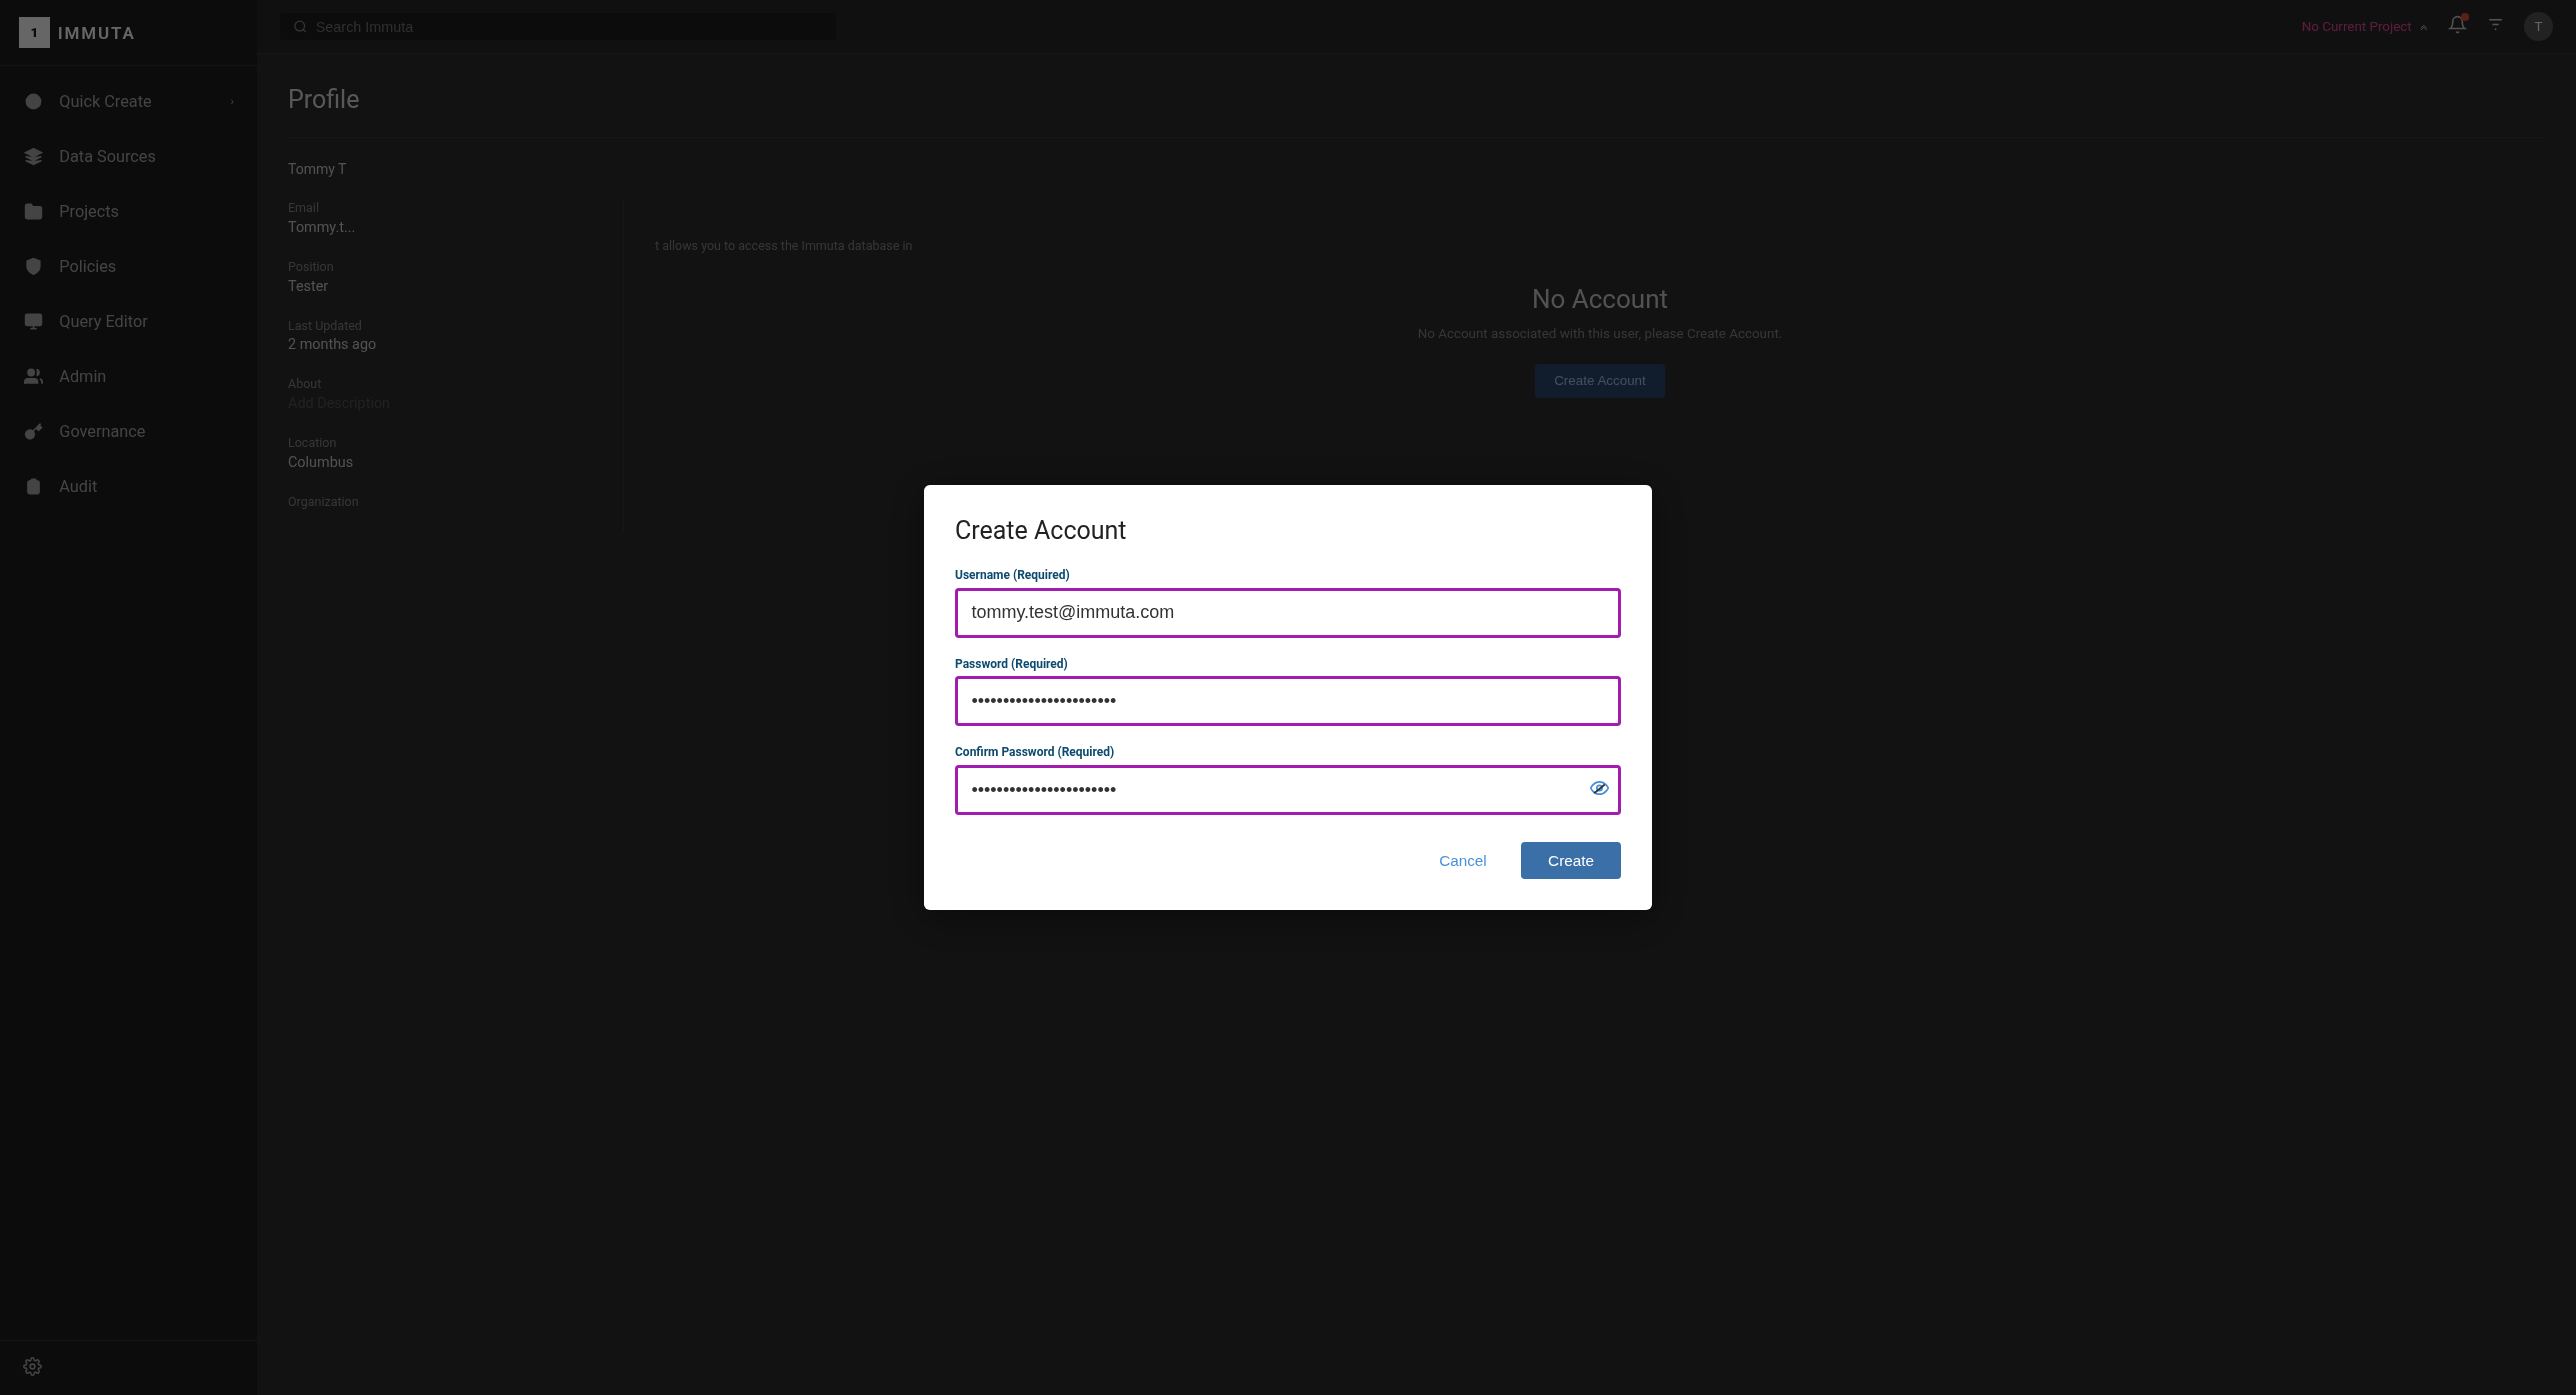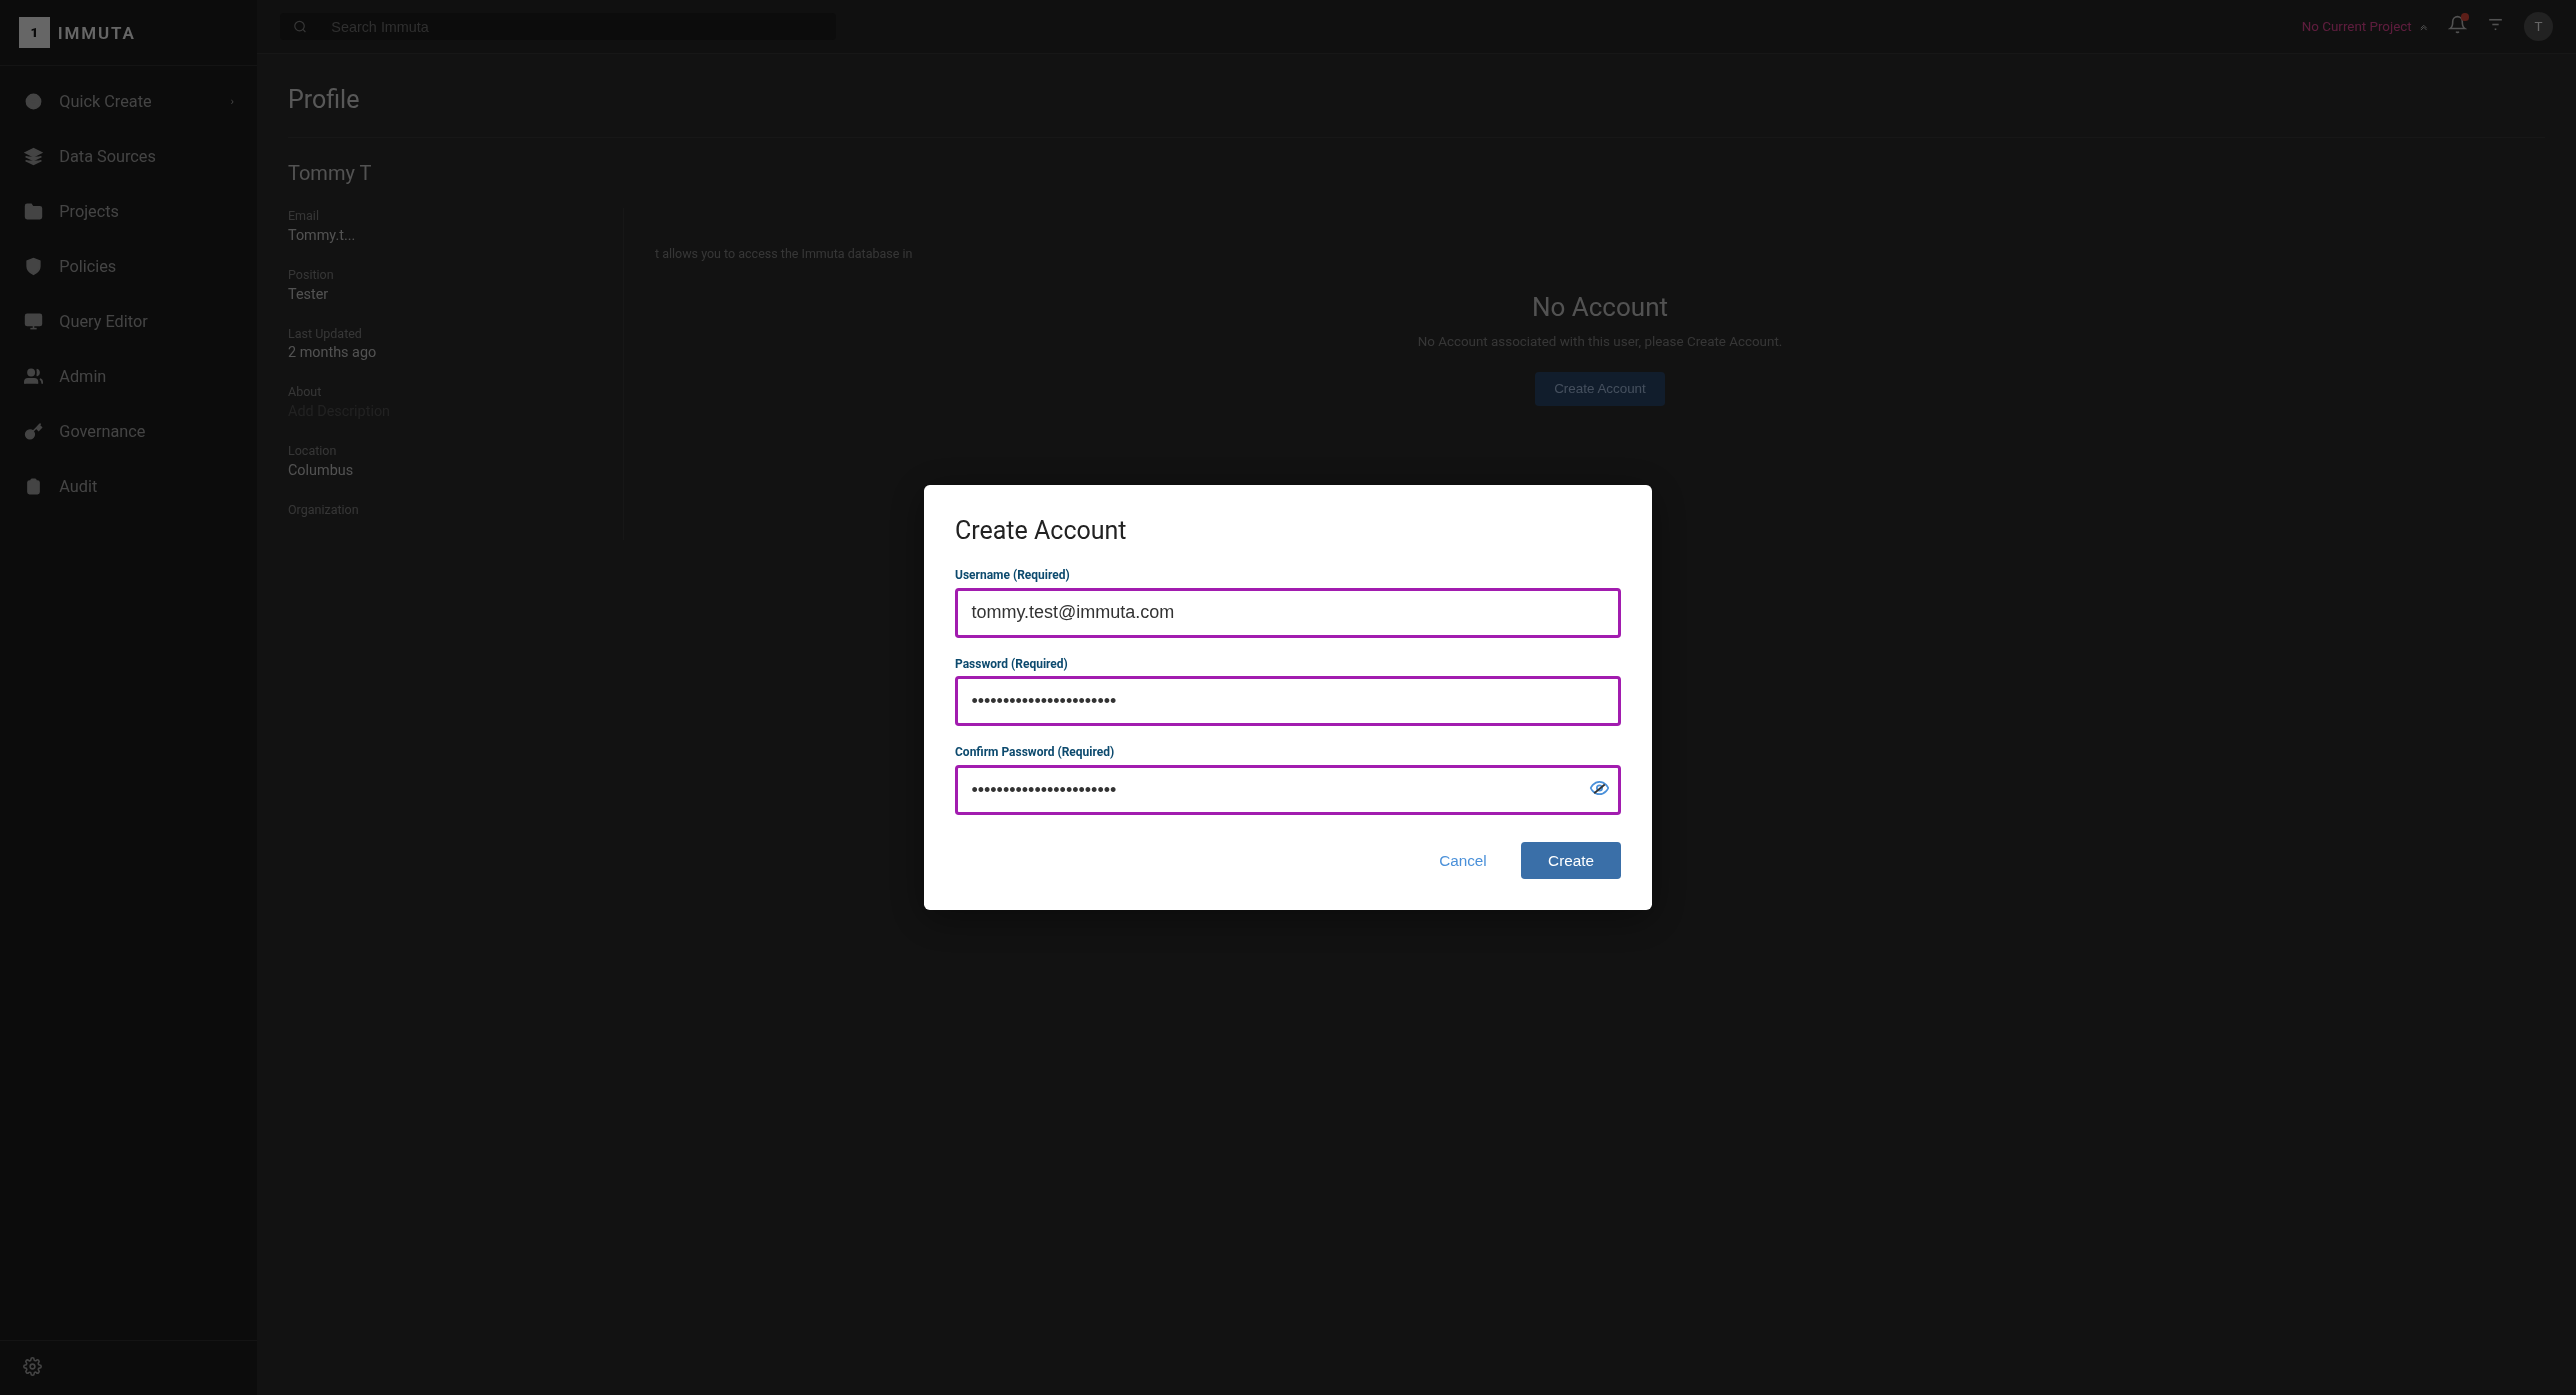--- a/index.html
+++ b/index.html
@@ -64,21 +64,20 @@
       height: 54px;
     }
     .search-bar {
       display: flex; align-items: center;
       background: #1e1e1e;
       border-radius: 3.8px;
       padding: 5.8px 13.4px;
       flex: 1;
       max-width: 556px;
       color: #888;
-      gap: 16px;
     }
     .search-bar input {
       background: none; border: none; outline: none;
       color: #aaa; font-size: 14.4px; margin-left: 7.7px; width: 100%;
     }
     .header-right {
       margin-left: auto;
       display: flex; align-items: center; gap: 19px;
       color: #ccc;
     }
@@ -98,21 +97,21 @@
     
     .content {
       flex: 1;
       background: #2d2d2d;
       overflow-y: auto;
       padding: 31px;
       position: relative;
     }
     .page-title { color: #ddd; font-size: 25px; font-weight: 400; margin-bottom: 23px; }
 
-    .profile-name { color: #ccc; font-size: 20px; margin-bottom: 23px; }
+    .profile-name { color: #ccc; font-size: 14px; margin-bottom: 23px; }
 
     .profile-grid {
       display: grid;
       grid-template-columns: 335px 1fr;
       gap: 0;
     }
 
     .profile-left { padding-right: 31px; }
     .field-group { margin-bottom: 23px; }
     .field-label { color: #888; font-size: 12.5px; margin-bottom: 3.8px; }

